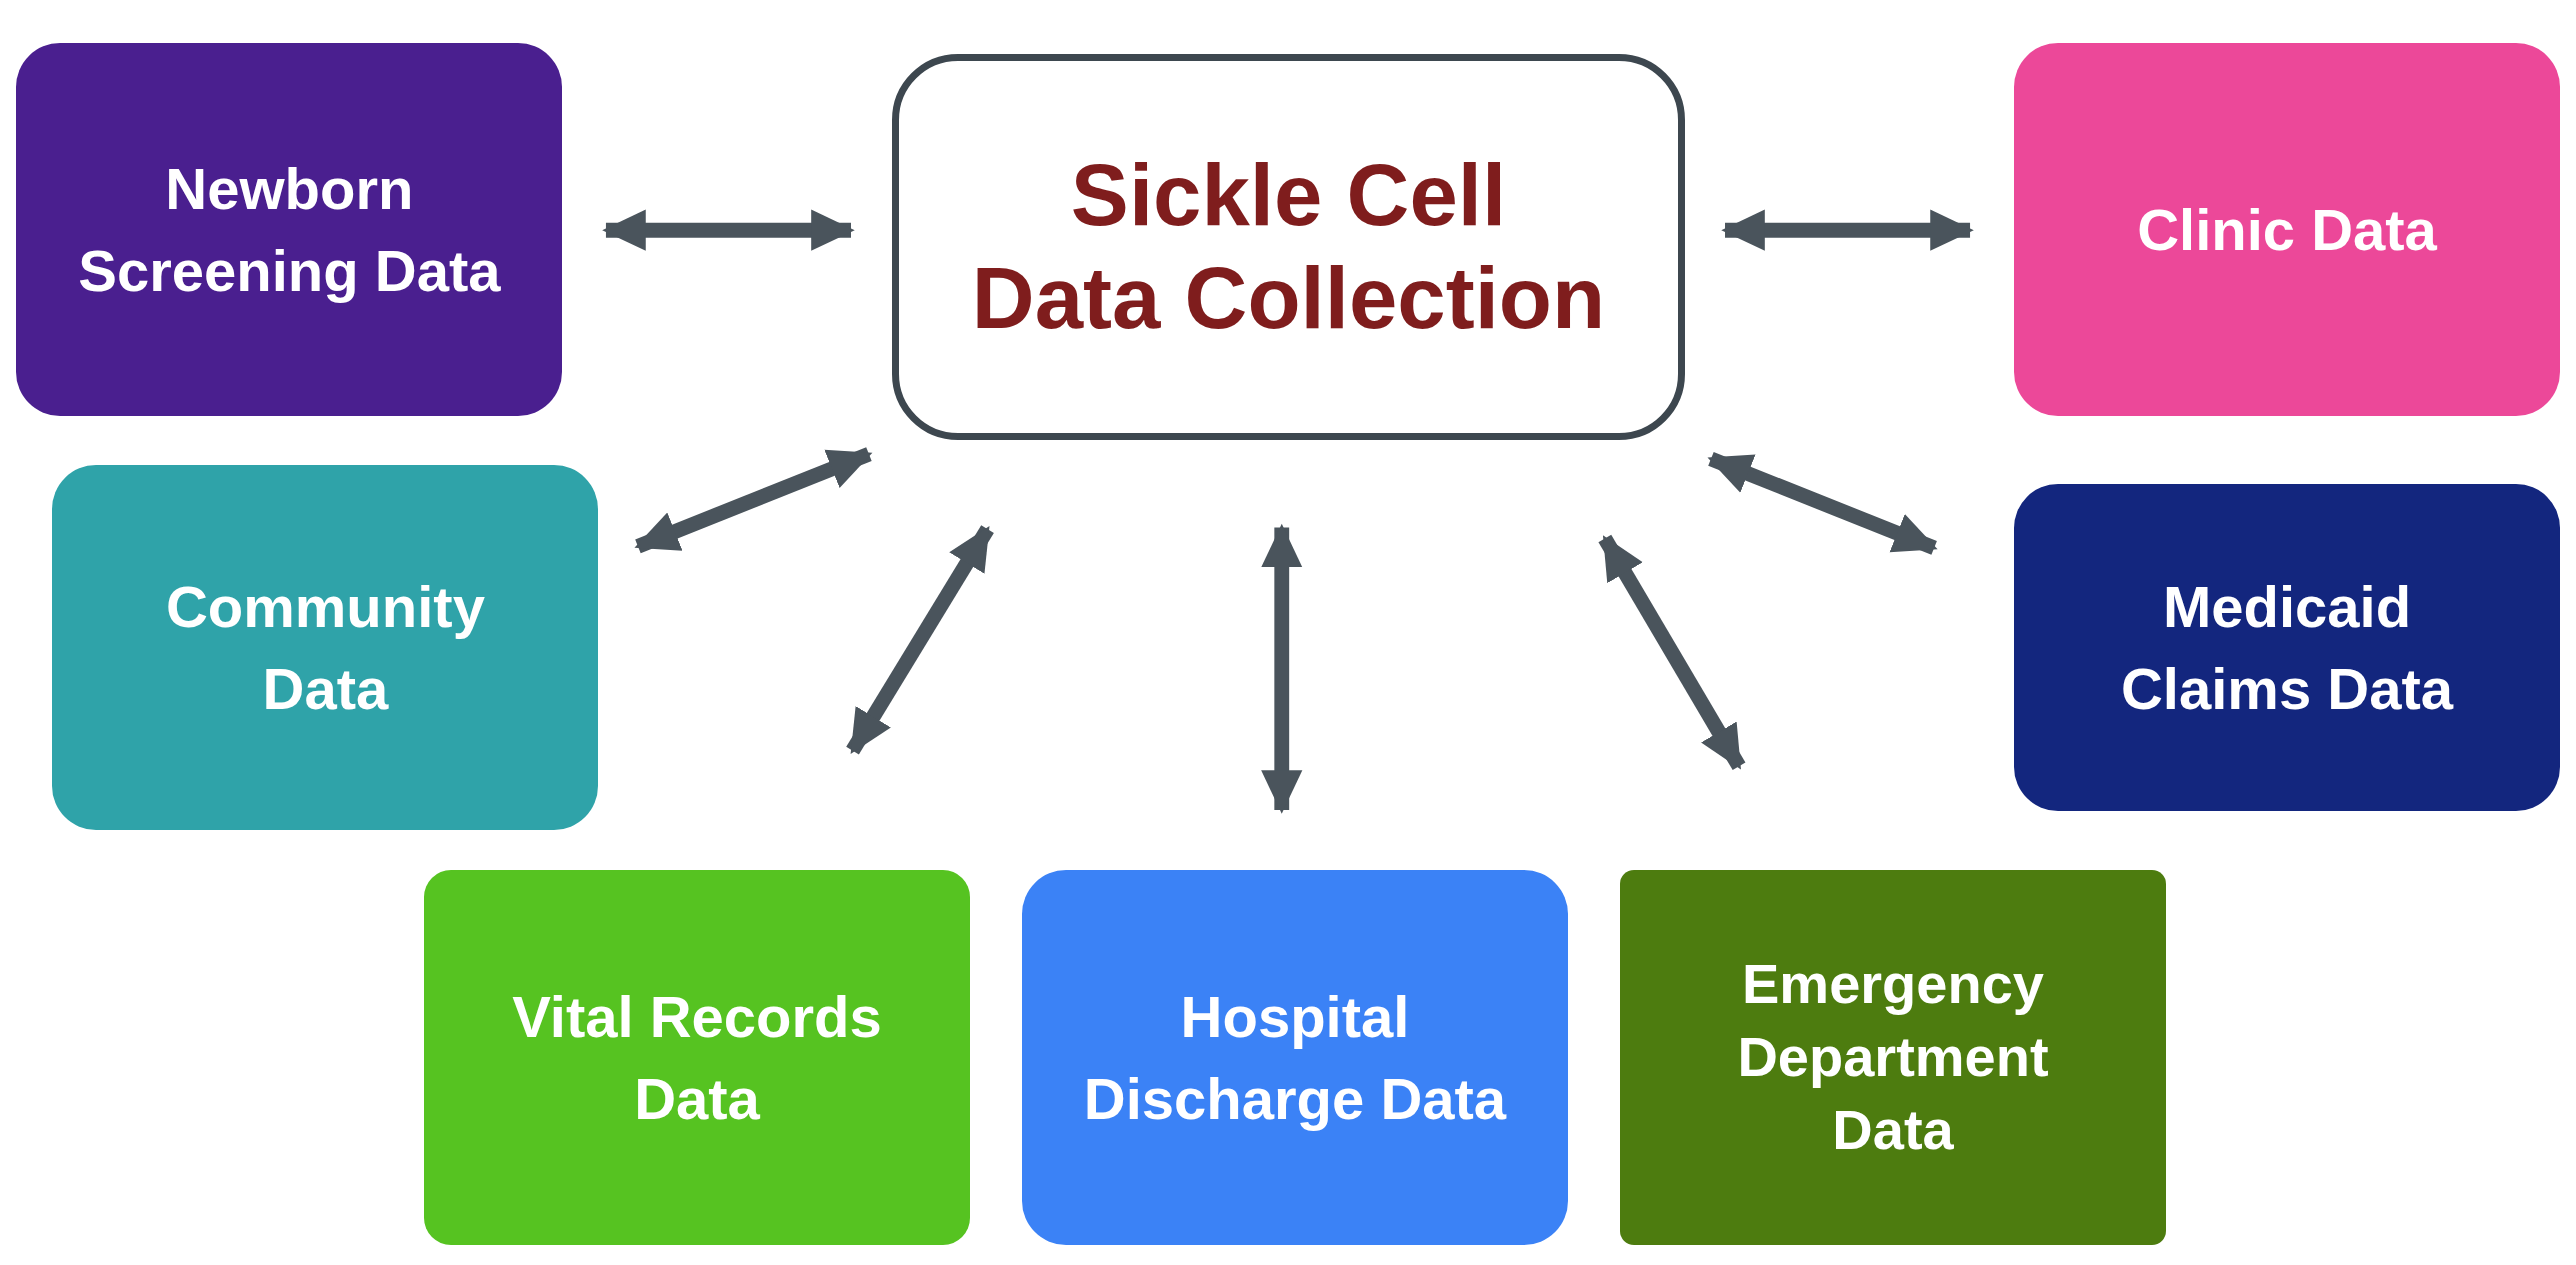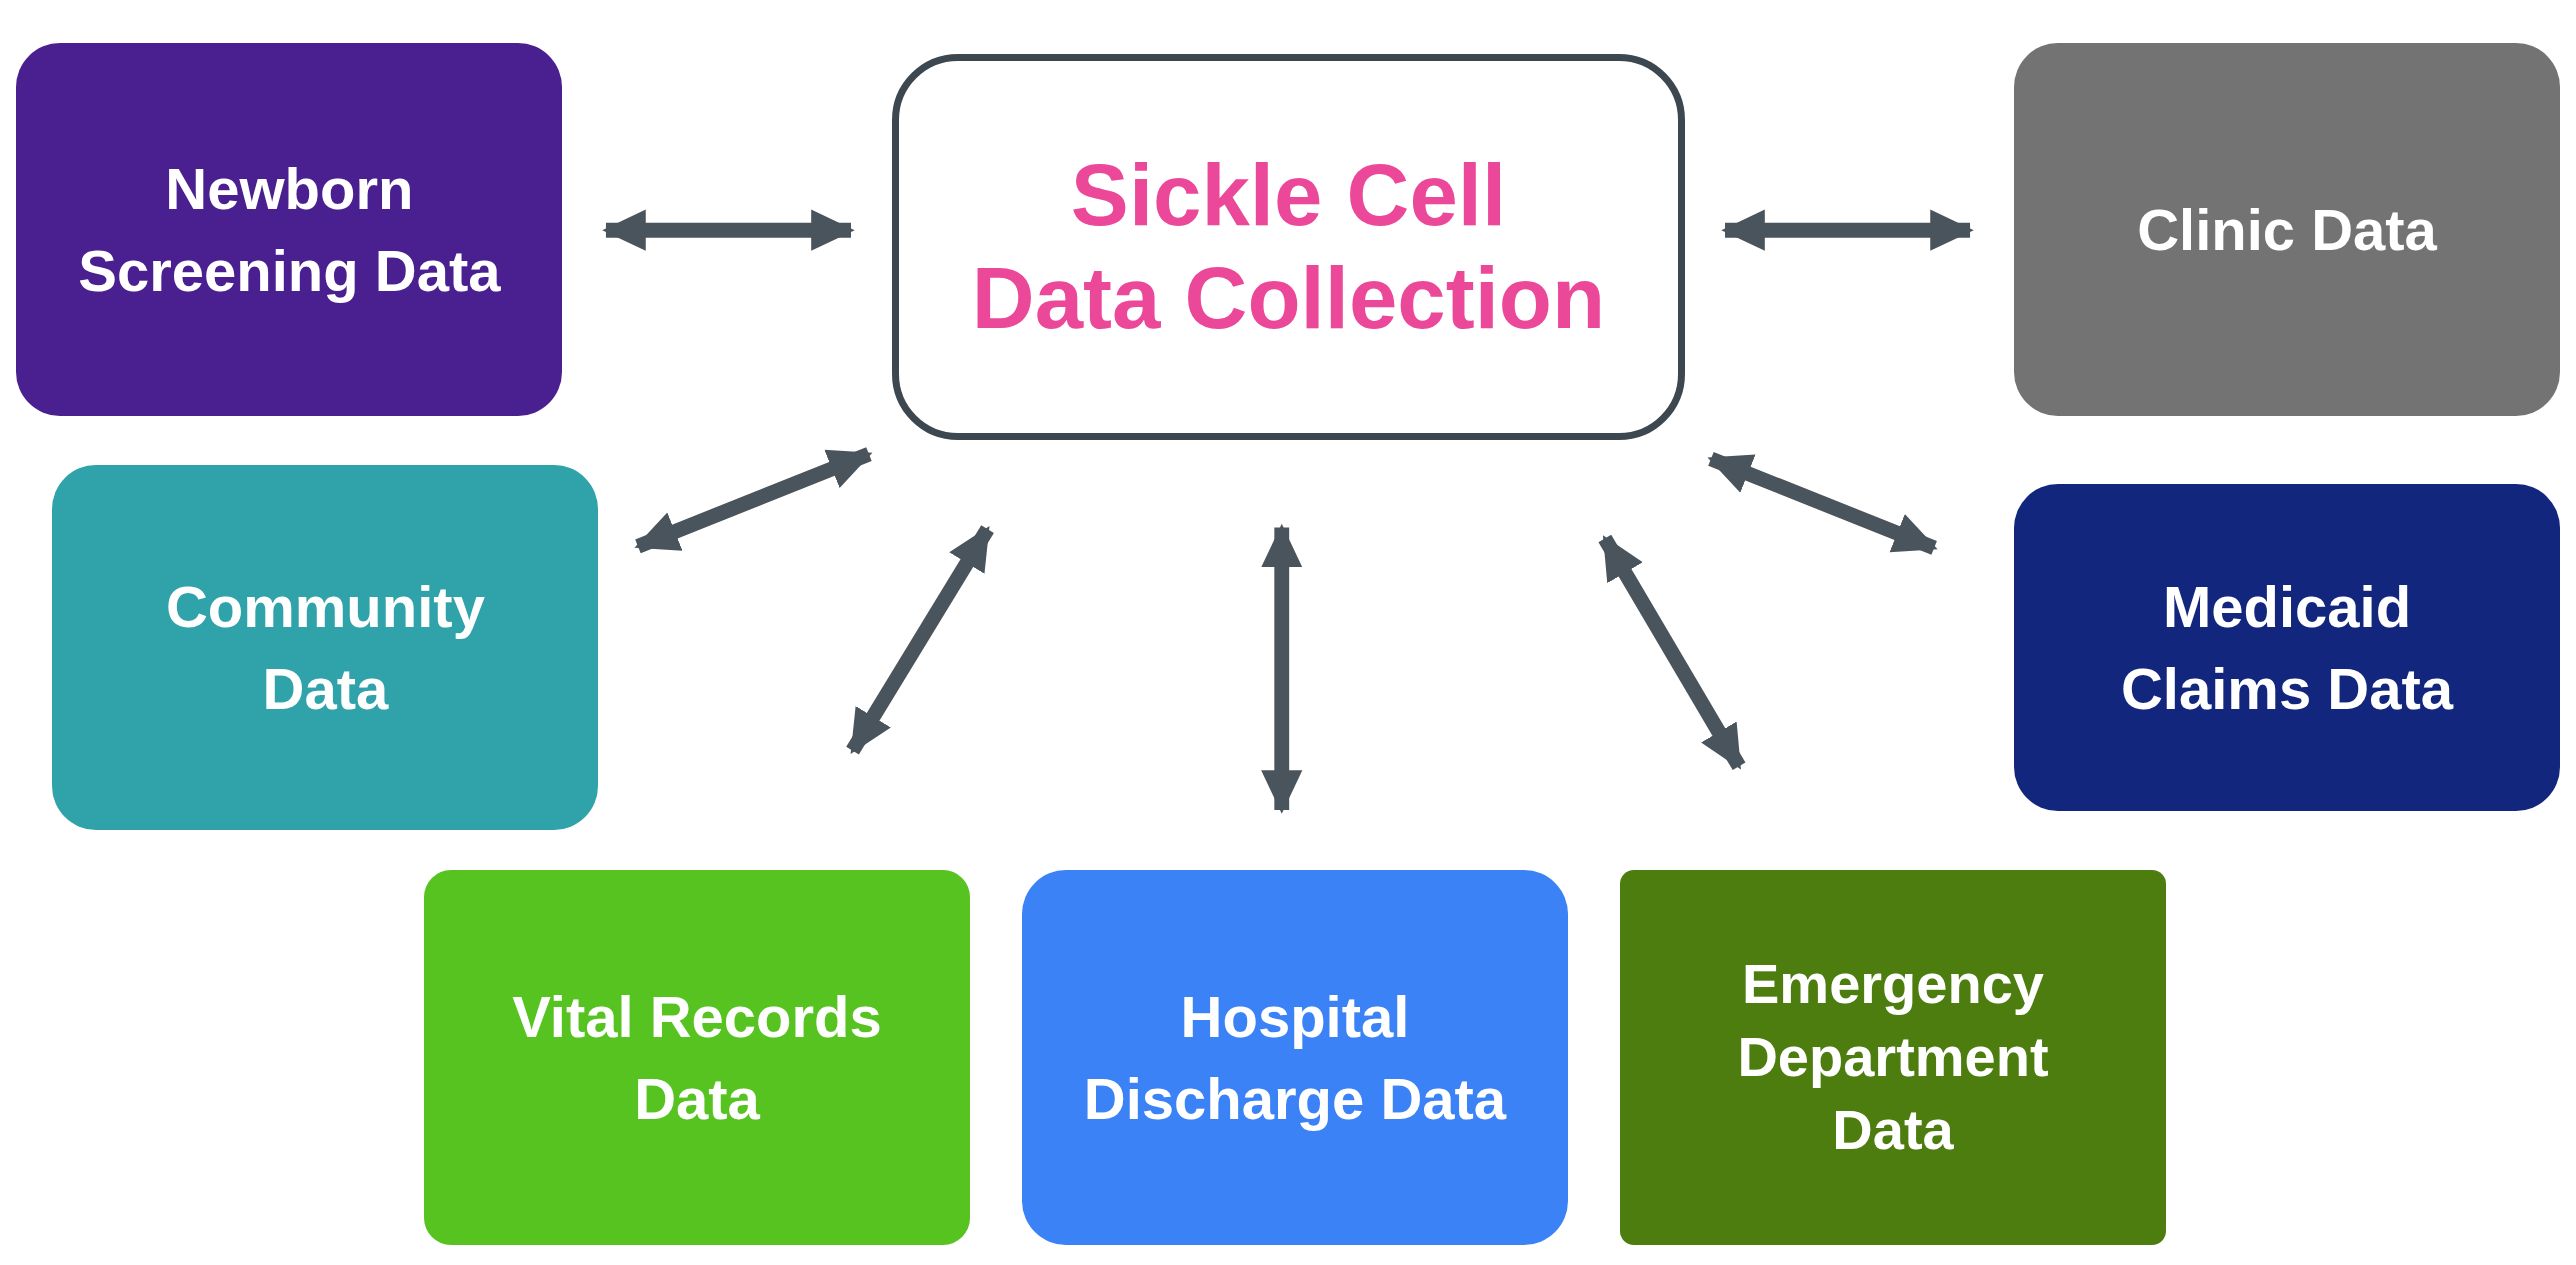--- a/index.html
+++ b/index.html
@@ -63,21 +63,21 @@
     background: #ffffff;
     border: 7.8px solid var(--center-border, #3d474f);
     border-radius: 66px;
     display: flex;
     align-items: center;
     justify-content: center;
     text-align: center;
     box-sizing: border-box;
   }
   .center-box .title {
-    color: #ec4899;
+    color: #7f1d1d;
     font-weight: bold;
     font-size: 87px;
     line-height: 1.18;
     white-space: pre-line;
   }
 
   
   .pos-newborn   { left: 16.4px;   top: 43px;   width: 546px; height: 373px; }
   .pos-community { left: 16.4px;   top: 465px;  width: 546px; height: 365px; margin-left: 36px; }
   .pos-vital     { left: 424px;  top: 870px; width: 546px; height: 375px; }
@@ -135,18 +135,18 @@
     <span class="label">Emergency
 Department
 Data</span>
   </div>
 
   <div class="node pos-medicaid" style="background-color: rgb(19, 38, 126);">
     <span class="label">Medicaid
 Claims Data</span>
   </div>
 
-  <div class="node pos-clinic" style="background-color: #737373;">
+  <div class="node pos-clinic" style="background-color: #ec4899;">
     <span class="label">Clinic Data</span>
   </div>
 
 </div>
 
 
 </body></html>

